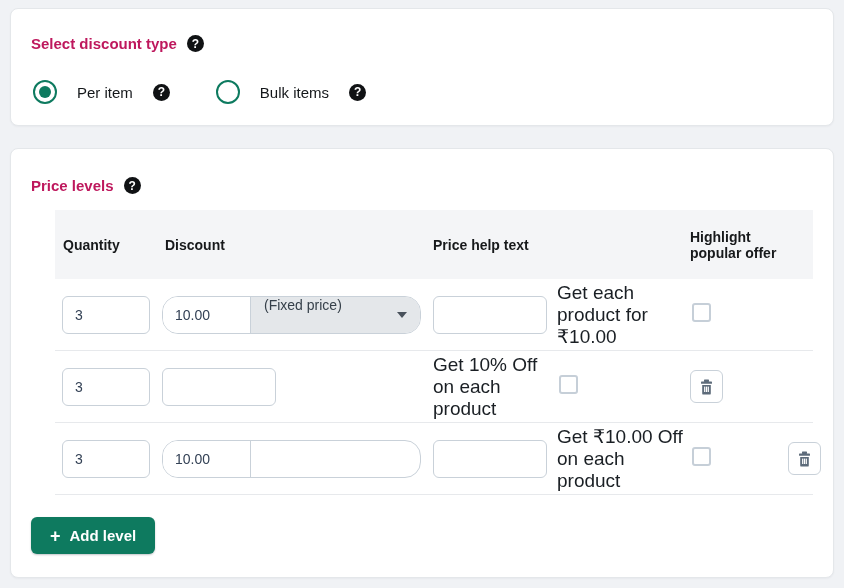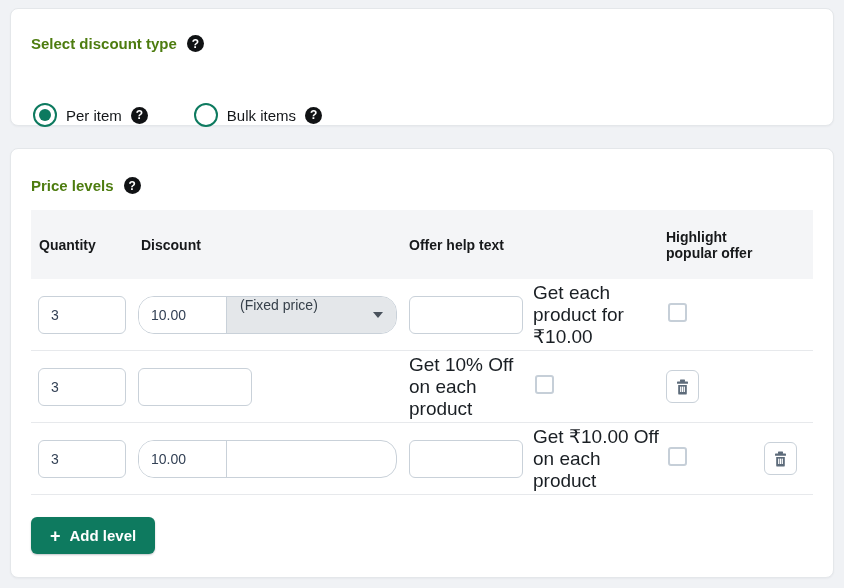--- a/index.html
+++ b/index.html
@@ -15,45 +15,45 @@
     border: 1px solid #e4e7ea;
     border-radius: 8px;
     margin: 0 10px;
     box-shadow: 0 1px 2px rgba(16,24,40,0.04);
   }
   .card-discount-type { margin-top: 8px; height: 118px; padding: 26px 20px 20px; }
   .card-price-levels  { margin-top: 22px; height: 430px; padding: 28px 20px 22px; }
 
   .card-title {
     display: flex; align-items: center; gap: 10px;
-    font-size: 15px; font-weight: 700; color: #4d7c0f;
+    font-size: 15px; font-weight: 700; color: #be185d;
   }
   .help-icon {
     width: 17px; height: 17px; border-radius: 50%;
     background: #101214; color: #ffffff;
     display: inline-flex; align-items: center; justify-content: center;
     font-size: 12px; font-weight: 700; line-height: 1;
     flex: 0 0 auto; cursor: pointer;
   }
   .help-icon::before { content: "?"; }
 
   
   .options-row { display: flex; align-items: center; gap: 46px; margin-top: 28px; padding-left: 2px; }
-  .radio-option { display: inline-flex; align-items: center; gap: 9px; cursor: pointer; margin-top: 23px; }
+  .radio-option { display: inline-flex; align-items: center; gap: 20px; cursor: pointer; }
   .radio {
     width: 24px; height: 24px; border: 2px solid #0d7a5f; border-radius: 50%;
     background: #fff; display: inline-flex; align-items: center; justify-content: center;
     flex: 0 0 auto;
   }
   .radio-dot { width: 12px; height: 12px; border-radius: 50%; background: #0d7a5f; display: none; }
   .radio.selected .radio-dot { display: block; }
   .radio-label { font-size: 15px; color: #14171a; }
 
   
-  .plevels-table { margin-top: 16px; }
+  .plevels-table { margin-top: 16px; margin-left: 24px; }
   .grid-cols {
     display: grid;
     grid-template-columns: 107px 271px 124px 133px 98px 51px;
     align-items: center;
   }
   .table-head {
     background: #f4f5f7;
     height: 69px;
     font-size: 14px; font-weight: 700; color: #17191b;
   }
@@ -147,21 +147,21 @@
 <section class="card card-price-levels">
   <div class="card-title">
     <span>Price levels</span>
     <span class="help-icon"></span>
   </div>
 
   <div class="plevels-table">
     <div class="grid-cols table-head">
       <div class="th-quantity">Quantity</div>
       <div class="th-discount">Discount</div>
-      <div>Offer help text</div>
+      <div>Price help text</div>
       <div></div>
       <div class="th-highlight">Highlight popular offer</div>
       <div></div>
     </div>
     <div id="rows-host">
   <div class="grid-cols level-row">
     <div>
       <input class="text-input qty-input" type="text" value="3" style="">
     </div>
     <div>

